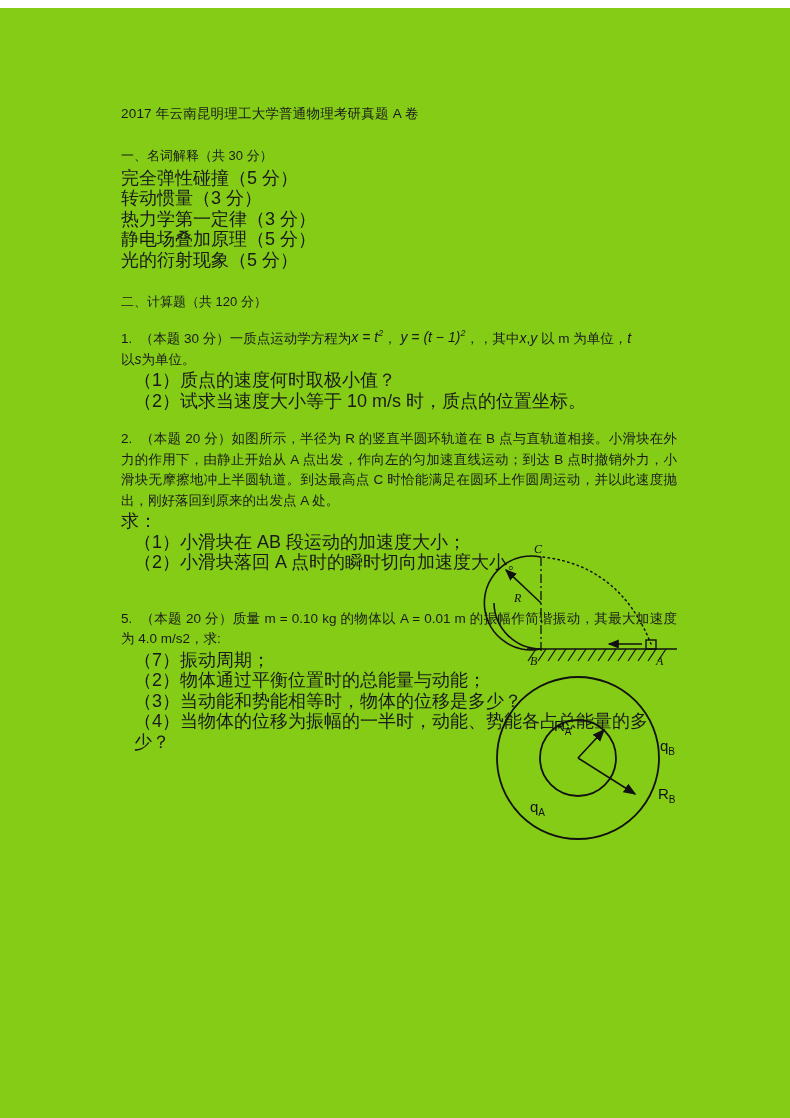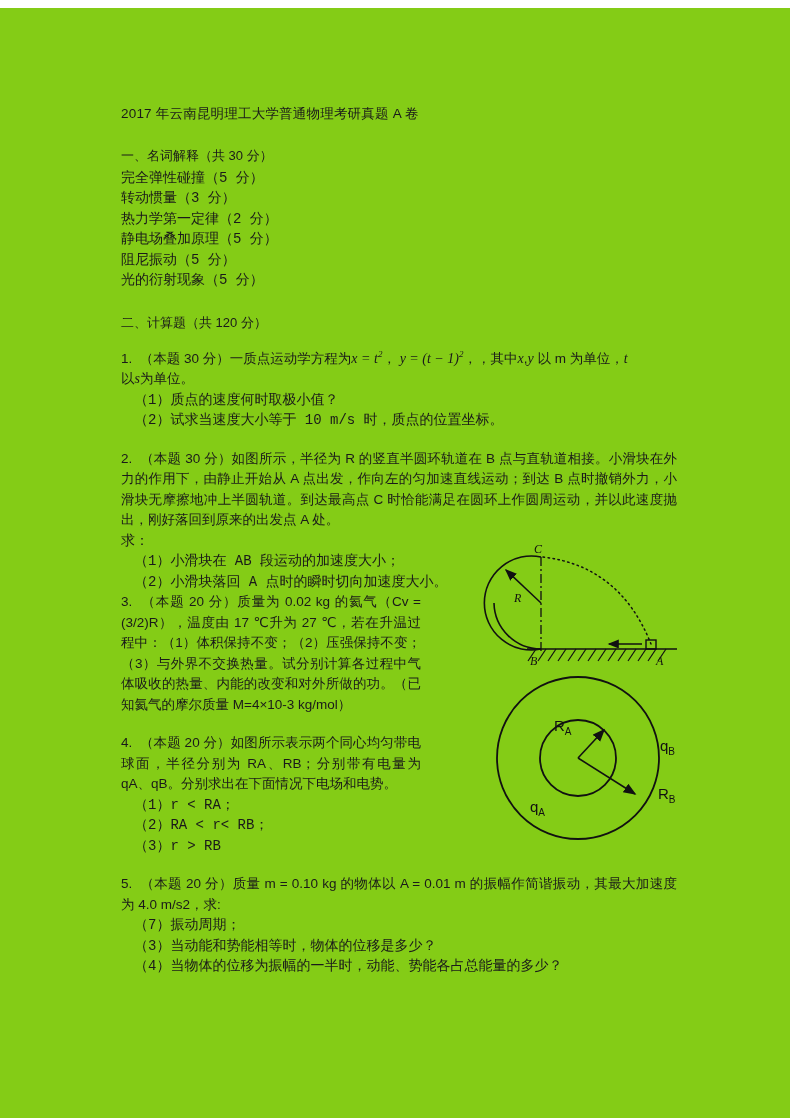--- a/index.html
+++ b/index.html
@@ -35,24 +35,24 @@
   
   .doc-title {
     font-size: 13.5px;
     line-height: 20px;
     letter-spacing: 0.2px;
     margin: 0 0 22px 0;
     font-family: "Liberation Sans", "DejaVu Sans", sans-serif;
   }
 
   .line {
-    font-size: 14px;
+    font-size: 18px;
     line-height: 20.5px;
     margin: 0;
-    font-family: Liberation Mono, monospace;
+    font-family: Liberation Sans, sans-serif;
     white-space: pre-wrap;
   }
 
   .section-head {
     font-size: 13px;
     line-height: 20.5px;
     margin: 0 0 1px 0;
     font-family: "Liberation Sans", "DejaVu Sans", sans-serif;
   }
 
@@ -69,21 +69,21 @@
     line-height: 20.5px;
     text-align: justify;
     font-family: "Liberation Sans", "DejaVu Sans", sans-serif;
     margin: 0;
   }
 
   
   .narrow { width: 300px; }
 
   .mathi {
-    font-family: Liberation Serif, serif;
+    font-family: Liberation Sans, sans-serif;
     font-style: italic;
     font-size: 14px;
   }
   .mathi sup {
     font-size: 9px;
     font-style: italic;
     vertical-align: super;
   }
 
   
@@ -127,65 +127,56 @@
 
 <div class="page">
 
   <div class="content">
 
     <p class="doc-title">2017 年云南昆明理工大学普通物理考研真题 A 卷</p>
 
     <p class="section-head">一、名词解释（共 30 分）</p>
     <p class="line">完全弹性碰撞（5 分）</p>
     <p class="line">转动惯量（3 分）</p>
-    <p class="line">热力学第一定律（2 分）</p>
+    <p class="line">热力学第一定律（3 分）</p>
     <p class="line">静电场叠加原理（5 分）</p>
-    <p class="line">阻尼振动（5 分）</p>
     <p class="line">光的衍射现象（5 分）</p>
 
     <div class="gap-lg"></div>
 
     <p class="section-head">二、计算题（共 120 分）</p>
 
     <div class="gap-sm"></div>
 
     <div>
       <p class="para"><span>1.</span>&nbsp;&nbsp;<span>（本题 30 分）一质点运动学方程为</span><span class="mathi"><span>x = t</span><sup>2</sup></span>，&nbsp;<span class="mathi"><span>y = (t − 1)</span><sup>2</sup></span>，<span>，其中</span><span class="mathi">x</span><span>,</span><span class="mathi">y</span>&nbsp;<span>以 m 为单位，</span><span class="mathi">t</span></p>
       <p class="para"><span>以</span><span class="mathi">s</span><span>为单位。</span></p>
       <p class="line sub">（1）质点的速度何时取极小值？</p>
       <p class="line sub">（2）试求当速度大小等于 10 m/s 时，质点的位置坐标。</p>
     </div>
 
     <div class="gap-md"></div>
 
     <div>
-      <p class="para"><span>2.</span>&nbsp;&nbsp;<span>（本题 30 分）如图所示，半径为 R 的竖直半圆环轨道在 B 点与直轨道相接。小滑块在外力的作用下，由静止开始从 A 点出发，作向左的匀加速直线运动；到达 B 点时撤销外力，小滑块无摩擦地冲上半圆轨道。到达最高点 C 时恰能满足在圆环上作圆周运动，并以此速度抛出，刚好落回到原来的出发点 A 处。</span></p>
+      <p class="para"><span>2.</span>&nbsp;&nbsp;<span>（本题 20 分）如图所示，半径为 R 的竖直半圆环轨道在 B 点与直轨道相接。小滑块在外力的作用下，由静止开始从 A 点出发，作向左的匀加速直线运动；到达 B 点时撤销外力，小滑块无摩擦地冲上半圆轨道。到达最高点 C 时恰能满足在圆环上作圆周运动，并以此速度抛出，刚好落回到原来的出发点 A 处。</span></p>
       <p class="line">求：</p>
       <p class="line sub">（1）小滑块在 AB 段运动的加速度大小；</p>
       <p class="line sub">（2）小滑块落回 A 点时的瞬时切向加速度大小。</p>
     </div>
 
-    <div>
-      <p class="para narrow"><span>3.</span>&nbsp;&nbsp;<span>（本题 20 分）质量为 0.02 kg 的氦气（Cv =(3/2)R），温度由 17 ℃升为 27 ℃，若在升温过程中：（1）体积保持不变；（2）压强保持不变；（3）与外界不交换热量。试分别计算各过程中气体吸收的热量、内能的改变和对外所做的功。（已知氦气的摩尔质量 M=4×10-3 kg/mol）</span></p>
-    </div>
 
     <div class="gap-md"></div>
 
-    <div>
-      <p class="para narrow"><span>4.</span>&nbsp;&nbsp;<span>（本题 20 分）如图所示表示两个同心均匀带电球面，半径分别为 RA、RB；分别带有电量为 qA、qB。分别求出在下面情况下电场和电势。</span></p>
-      <p class="line sub">（1）r &lt; RA；</p>
-      <p class="line sub">（2）RA &lt; r&lt; RB；</p>
-      <p class="line sub">（3）r &gt; RB</p>
-    </div>
 
     <div class="gap-md"></div>
 
     <div>
       <p class="para"><span>5.</span>&nbsp;&nbsp;<span>（本题 20 分）质量 m = 0.10 kg 的物体以 A = 0.01 m 的振幅作简谐振动，其最大加速度为 4.0 m/s2，求:</span></p>
       <p class="line sub">（7）振动周期；</p>
+      <p class="line sub">（2）物体通过平衡位置时的总能量与动能；</p>
       <p class="line sub">（3）当动能和势能相等时，物体的位移是多少？</p>
       <p class="line sub">（4）当物体的位移为振幅的一半时，动能、势能各占总能量的多少？</p>
     </div>
 
   </div>
 
   <div class="fig fig-track">
     <svg width="225" height="135" viewBox="0 0 225 135">
 
       <path d="M 71 21 A 47 47 0 1 0 71 113" fill="none" stroke="#111" stroke-width="1.6"></path>

